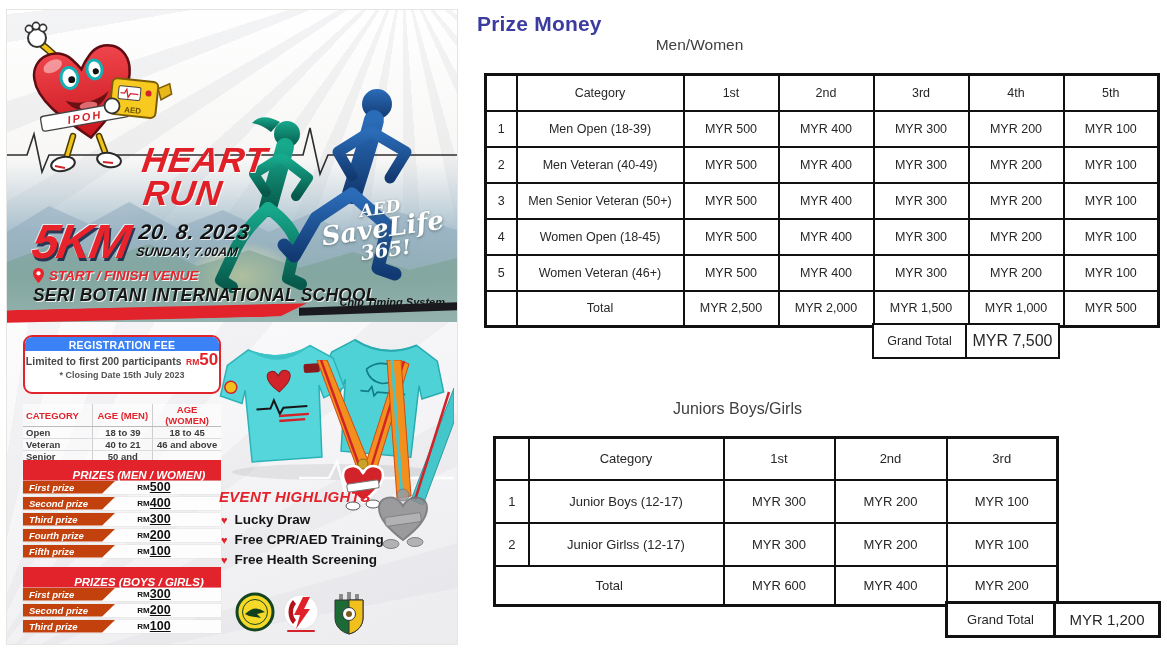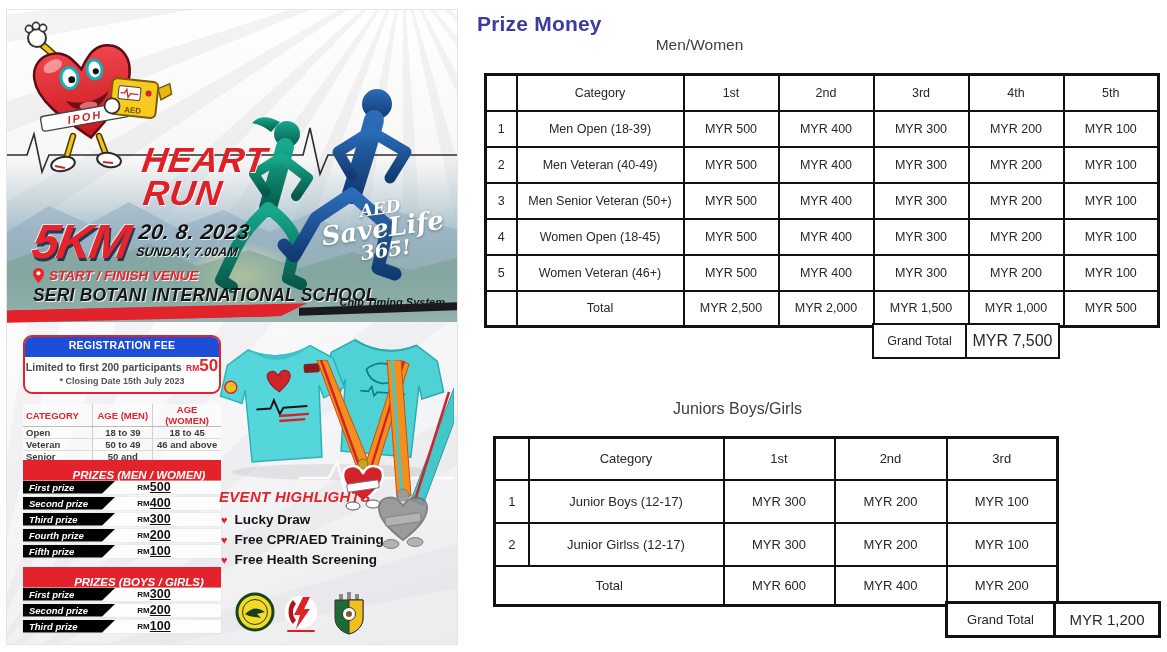--- a/index.html
+++ b/index.html
@@ -58,22 +58,22 @@
     background:#1a1a1e; transform:skewY(-2deg); }
 
   .poster-bottom { position:absolute; left:0; top:312px; width:450px; height:322px;
     background:linear-gradient(160deg,#fcfcfd 0%,#ececef 100%); }
   .poster-bottom::before { content:""; position:absolute; inset:0;
     background:repeating-conic-gradient(from -30deg at -8% 112%, rgba(200,200,208,.30) 0deg 5deg, rgba(255,255,255,0) 5deg 13deg);
     opacity:.5; }
 
   .regbox { position:absolute; left:16px; top:13px; width:198px; height:59px;
     background:#fff; border:2.5px solid #e2232b; border-radius:9px; overflow:hidden; }
-  .regbox-header { background:#1d4ed8; color:#fff; font-weight:800; font-size:10.5px;
-    text-align:center; padding:2px 0 6px; letter-spacing:.3px; }
+  .regbox-header { background:#3b82f6; color:#fff; font-weight:800; font-size:10.5px;
+    text-align:center; padding:2px 0 0; letter-spacing:.3px; }
   .regline { text-align:center; font-weight:800; color:#4a4a4a; line-height:1.15; }
   .regline .lbl { font-size:10.5px; }
   .rm { color:#e2232b; font-weight:800; font-size:8.5px; }
   .rmval { color:#e2232b; font-weight:800; font-size:17px; line-height:.9; }
   .regclose { text-align:center; font-weight:800; color:#555; font-size:9px; margin-top:1px; }
 
   .cattable { position:absolute; left:16px; top:82px; width:198px;
     border-collapse:collapse; font-size:9.5px; background:rgba(255,255,255,.55); }
   .cattable td, .cattable th { border-right:1px solid #cfcfcf; border-bottom:1px solid #dcdcdc;
     padding:0 3px; height:12px; font-weight:700; color:#3c3c3c; text-align:center; }
@@ -83,21 +83,21 @@
 
   .prizebanner { position:absolute; left:16px; width:198px; height:29px; background:#e2232b;
     color:#fff; font-weight:800; font-style:italic; font-size:11.5px;
     display:flex; align-items:center; justify-content:center; padding-left:34px; }
   #pmw-banner { top:138px; }
   #pbg-banner { top:245px; }
   .prize-rows { position:absolute; left:16px; width:198px; }
   #pmw-rows { top:159px; } #pbg-rows { top:266px; }
   .prizerow { position:relative; height:12.5px; margin-bottom:3.5px; background:#fdfdfd;
     box-shadow:0 0 0 .5px #e4e4e4; }
-  .plabel { position:absolute; left:0; top:0; bottom:0; width:92px; background:#000000;
+  .plabel { position:absolute; left:0; top:0; bottom:0; width:92px; background:#c2410c;
     color:#fff; font-size:9.5px; font-weight:700; font-style:italic;
     display:flex; align-items:center; padding-left:6px;
     clip-path:polygon(0 0,100% 0,86% 100%,0 100%); }
   .pval { position:absolute; left:92px; right:28px; top:0; bottom:0; display:flex;
     align-items:center; justify-content:center; font-weight:900; color:#101010; }
   .pval .rm { color:#101010; font-size:8px; }
   .pval .num { font-size:12.5px;text-decoration:underline; }
 
   .shirts { position:absolute; left:205px; top:2px; width:240px; height:160px; }
   .medals { position:absolute; left:292px; top:38px; width:155px; height:210px; }
@@ -314,21 +314,21 @@
           </tr>
         </thead>
       <tbody id="cat-body">
           <tr>
             <td>Open</td>
             <td>18 to 39</td>
             <td>18 to 45</td>
           </tr>
           <tr>
             <td>Veteran</td>
-            <td>50 to 49</td>
+            <td>40 to 21</td>
             <td>46 and above</td>
           </tr>
           <tr>
             <td>Senior Veteran</td>
             <td>50 and above</td>
             <td>-</td>
           </tr>
           <tr>
             <td>Junior</td>
             <td>12 to 17</td>

